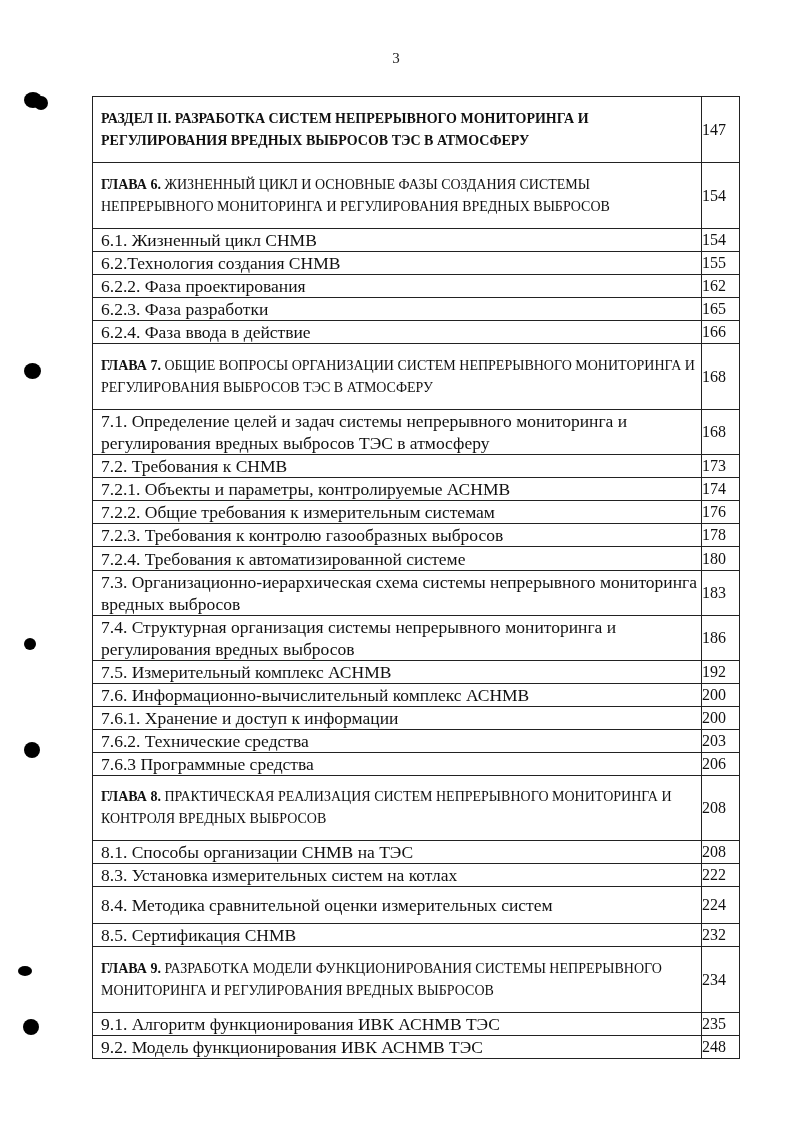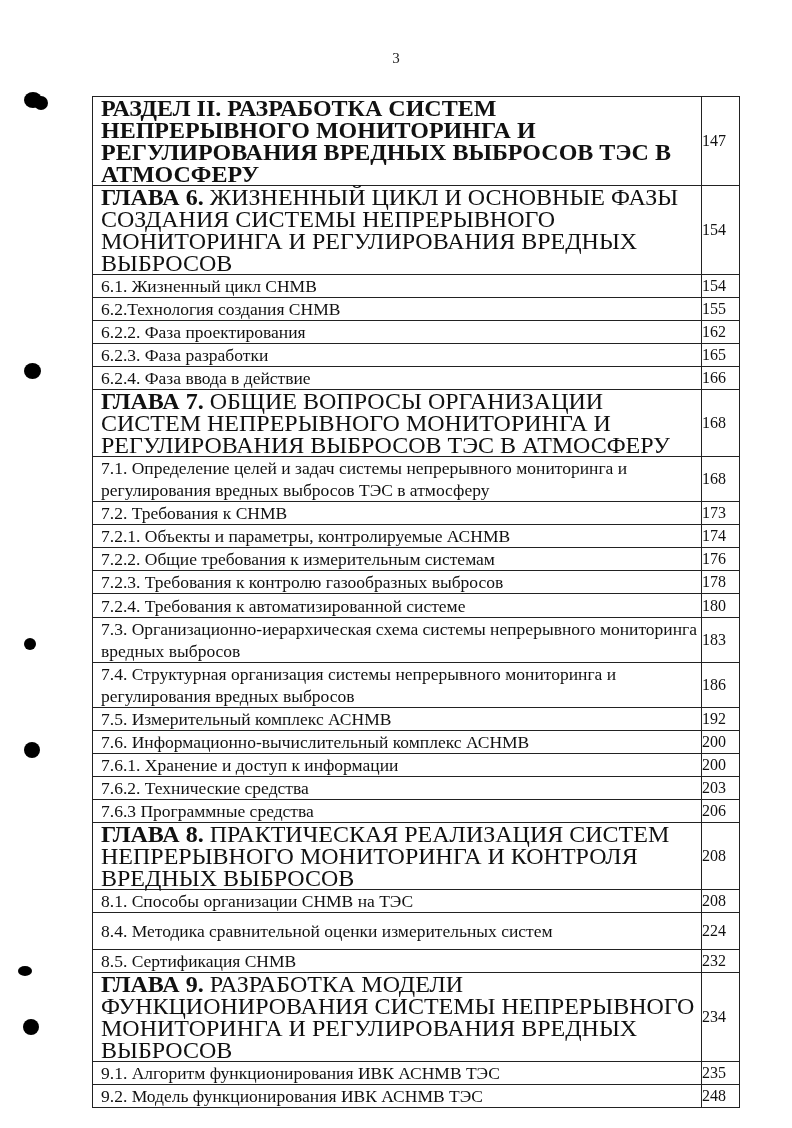--- a/index.html
+++ b/index.html
@@ -17,21 +17,21 @@
     position: absolute; left: 92px; top: 96px; width: 648px;
     border-collapse: collapse; table-layout: fixed;
   }
   table.toc td {
     border: 1.3px solid #222; padding: 0 0 0 8px; vertical-align: middle;
     font-size: 17.5px; line-height: 22px; color: #111;
   }
   table.toc td.title { padding-left: 8px; }
   table.toc td.pg { width: 37px; text-align: left; padding: 0; font-size: 16px; }
   .b { font-weight: bold; }
-  tr.h1 td.title { font-size: 24px; }
+  tr.h1 td.title { font-size: 14px; }
 </style>
 </head>
 <body>
 
 <div class="page-number">3</div>
 
 <div id="holes">
     <div class="hole" style="left: 24px; top: 92px; width: 18px; height: 16px;"></div>
     <div class="hole" style="left: 34px; top: 96px; width: 14px; height: 14px;"></div>
     <div class="hole" style="left: 24px; top: 363px; width: 17px; height: 16px;"></div>
@@ -128,20 +128,24 @@
         <td class="pg">206</td>
       </tr>
       <tr class="h1" style="height: 65px;">
         <td class="title"><span class="b">ГЛАВА 8.</span><span> ПРАКТИЧЕСКАЯ РЕАЛИЗАЦИЯ СИСТЕМ НЕПРЕРЫВНОГО МОНИТОРИНГА И КОНТРОЛЯ ВРЕДНЫХ ВЫБРОСОВ</span></td>
         <td class="pg">208</td>
       </tr>
       <tr style="height: 22px;">
         <td class="title"><span>8.1. Способы организации СНМВ на ТЭС</span></td>
         <td class="pg">208</td>
       </tr>
+      <tr style="height: 22px;">
+        <td class="title"><span>8.3. Установка измерительных систем на котлах</span></td>
+        <td class="pg">222</td>
+      </tr>
       <tr style="height: 37px;">
         <td class="title"><span>8.4. Методика сравнительной оценки измерительных систем</span></td>
         <td class="pg">224</td>
       </tr>
       <tr style="height: 22px;">
         <td class="title"><span>8.5. Сертификация СНМВ</span></td>
         <td class="pg">232</td>
       </tr>
       <tr class="h1" style="height: 66px;">
         <td class="title"><span class="b">ГЛАВА 9.</span><span> РАЗРАБОТКА МОДЕЛИ ФУНКЦИОНИРОВАНИЯ СИСТЕМЫ НЕПРЕРЫВНОГО МОНИТОРИНГА И РЕГУЛИРОВАНИЯ ВРЕДНЫХ  ВЫБРОСОВ</span></td>

